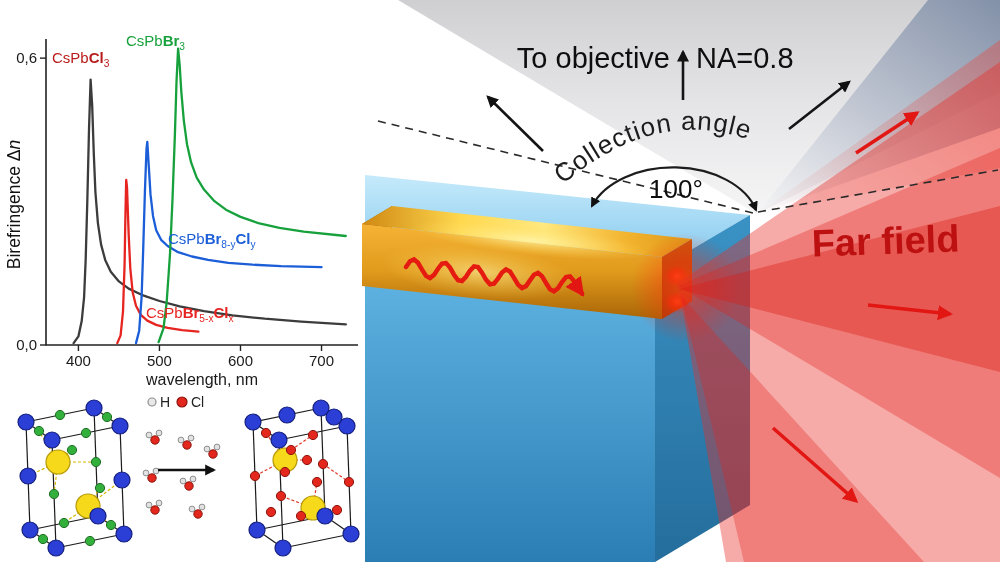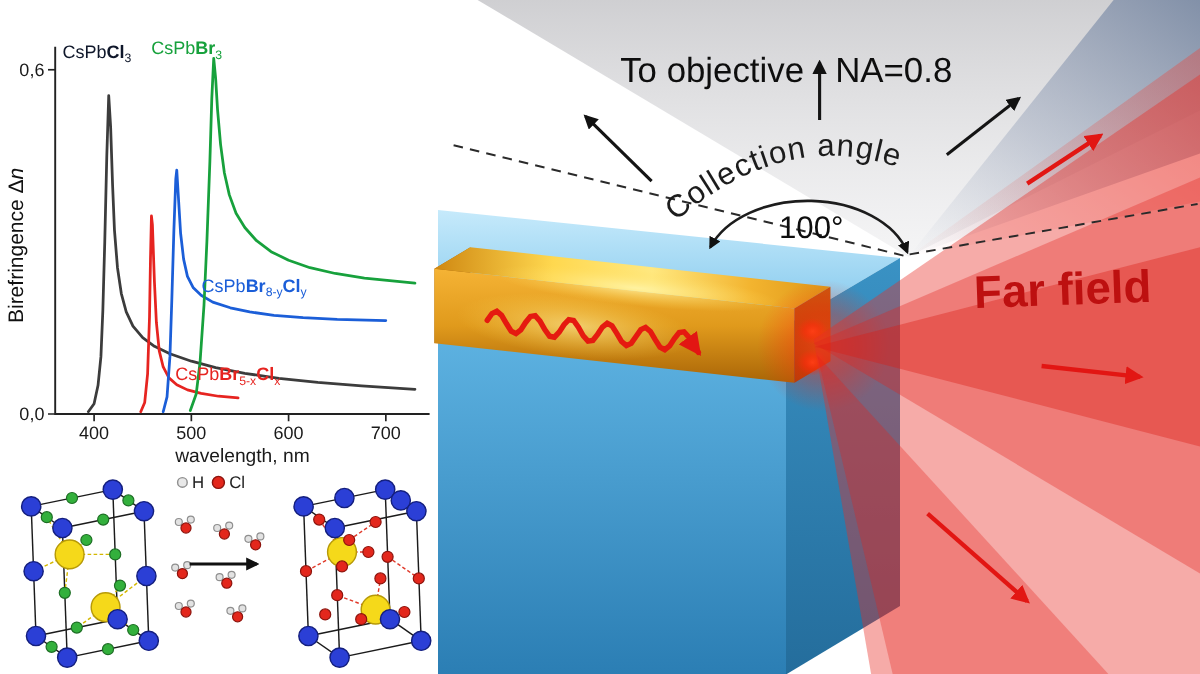--- a/index.html
+++ b/index.html
@@ -105,21 +105,21 @@
       <text x="37" y="63.125" text-anchor="end" class="tick">0,6</text>
       <path d="M73.6 343.1 L78.4 336.4 L81.7 321.1 L84.1 297.2 L85.7 258.9 L87.3 201.6 L89.0 129.8 L90.6 79.6 L92.2 105.9 L93.8 153.8 L95.4 192.0 L97.9 223.1 L101.1 244.6 L105.2 259.9 L110.8 271.8 L118.9 281.4 L128.7 288.6 L141.6 294.8 L159.5 301.0 L179.7 306.3 L204.0 311.1 L232.4 315.4 L264.8 318.7 L301.3 321.6 L345.8 324.4" fill="none" stroke="#3c3c3c" stroke-width="2.3" stroke-linejoin="round" stroke-linecap="round"></path>
       <path d="M117.3 343.1 L120.6 335.4 L123.0 311.5 L124.6 263.7 L125.4 215.9 L126.2 180.0 L127.0 187.2 L128.7 235.0 L130.3 268.5 L132.7 292.4 L136.0 305.8 L140.8 314.9 L147.3 320.6 L156.2 324.9 L167.6 327.8 L182.1 330.2 L198.4 331.6" fill="none" stroke="#e62420" stroke-width="2.3" stroke-linejoin="round" stroke-linecap="round"></path>
       <path d="M136.0 343.1 L139.2 330.7 L141.6 297.2 L143.2 249.4 L144.9 192.0 L146.5 149.0 L147.3 141.8 L148.9 168.1 L150.5 194.4 L153.0 215.9 L156.2 230.3 L161.1 239.8 L167.6 246.0 L177.3 251.8 L191.9 256.5 L208.1 259.9 L228.3 262.8 L252.6 264.7 L281.0 266.1 L321.5 267.1" fill="none" stroke="#1b5ed8" stroke-width="2.3" stroke-linejoin="round" stroke-linecap="round"></path>
       <path d="M158.6 342.1 L163.5 328.3 L166.7 302.0 L170.0 254.2 L172.4 201.6 L174.9 134.6 L176.5 82.0 L178.1 48.6 L179.7 65.3 L181.3 91.6 L183.8 120.3 L187.0 144.2 L191.1 162.4 L196.7 177.7 L204.0 189.6 L213.8 200.6 L225.9 209.7 L240.5 216.9 L258.3 223.1 L279.4 227.9 L303.7 231.7 L345.8 236.0" fill="none" stroke="#17a13c" stroke-width="2.3" stroke-linejoin="round" stroke-linecap="round"></path>
       <text x="202" y="385" text-anchor="middle" class="axis-label">wavelength, nm</text>
     </svg>
 
   <div class="ylabel"><span>Birefringence Δ</span><span style="font-style: italic;">n</span></div>
 
-  <div class="curve-label" style="left:52px;top:36px;color:#0f172a"><span>CsPb</span><span style="font-weight: bold;">Cl</span><sub>3</sub></div>
+  <div class="curve-label" style="left:52px;top:50px;color:#b91c1c"><span>CsPb</span><span style="font-weight: bold;">Cl</span><sub>3</sub></div>
   <div class="curve-label" style="left:126px;top:33px;color:#17a13c"><span>CsPb</span><span style="font-weight: bold;">Br</span><sub>3</sub></div>
   <div class="curve-label" style="left:168px;top:231px;color:#1b5ed8"><span>CsPb</span><span style="font-weight: bold;">Br</span><sub>8-y</sub><span style="font-weight: bold;">Cl</span><sub>y</sub></div>
   <div class="curve-label" style="left:146px;top:305px;color:#e62420"><span>CsPb</span><span style="font-weight: bold;">Br</span><sub>5-x</sub><span style="font-weight: bold;">Cl</span><sub>x</sub></div>
 
   <svg id="crystal-svg" viewBox="0 0 370 174" style="left:0;top:388px;width:370px;height:174px" xmlns="http://www.w3.org/2000/svg">
     <g id="crystal-left">
         <line x1="26" y1="34" x2="94" y2="20" stroke="#1b1b1b" stroke-width="1.2"></line>
         <line x1="94" y1="20" x2="120" y2="38" stroke="#1b1b1b" stroke-width="1.2"></line>
         <line x1="120" y1="38" x2="52" y2="52" stroke="#1b1b1b" stroke-width="1.2"></line>
         <line x1="52" y1="52" x2="26" y2="34" stroke="#1b1b1b" stroke-width="1.2"></line>

